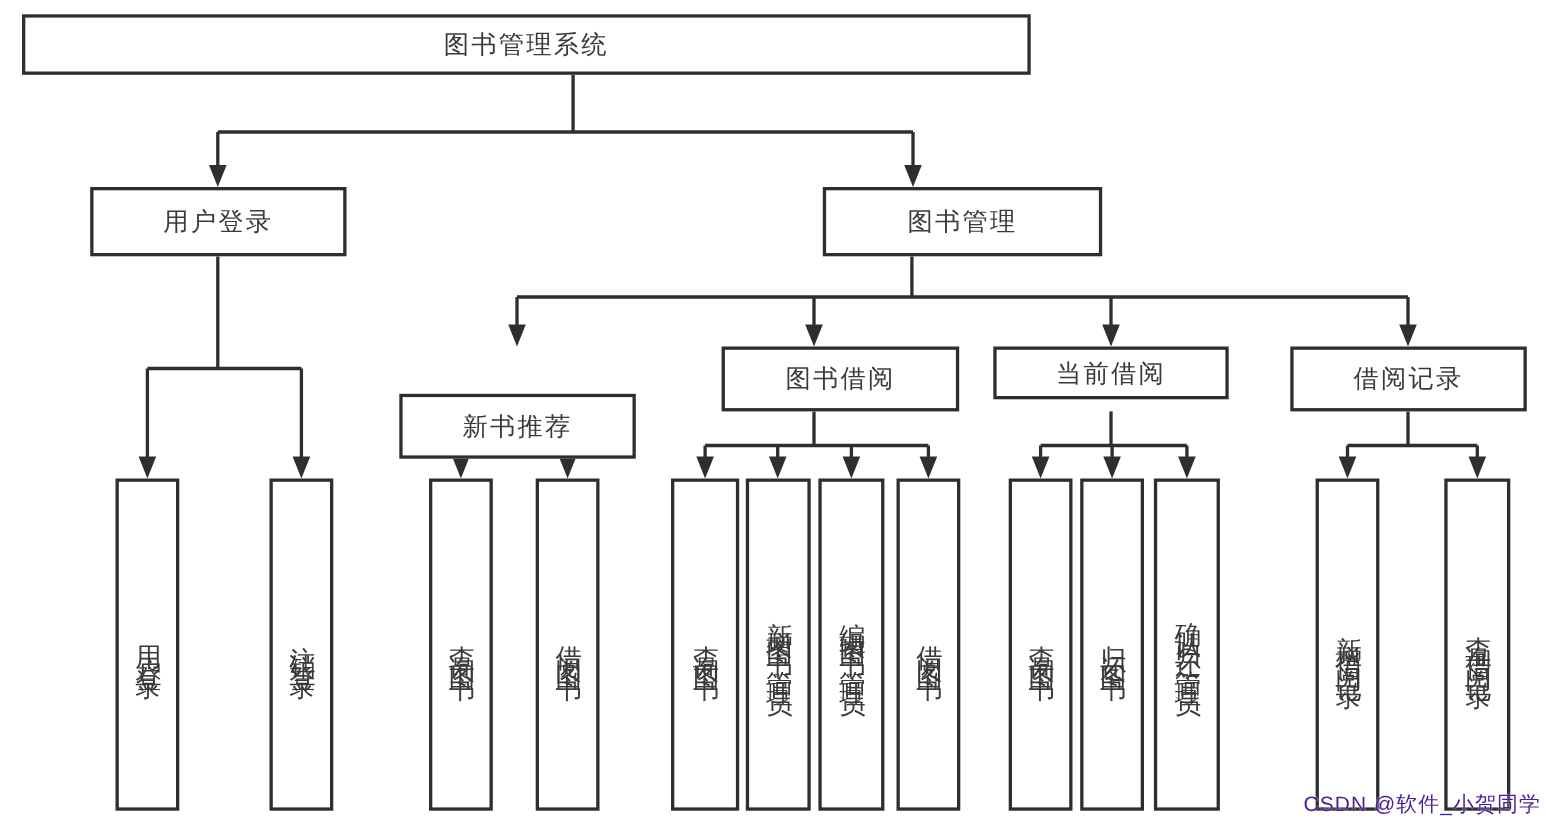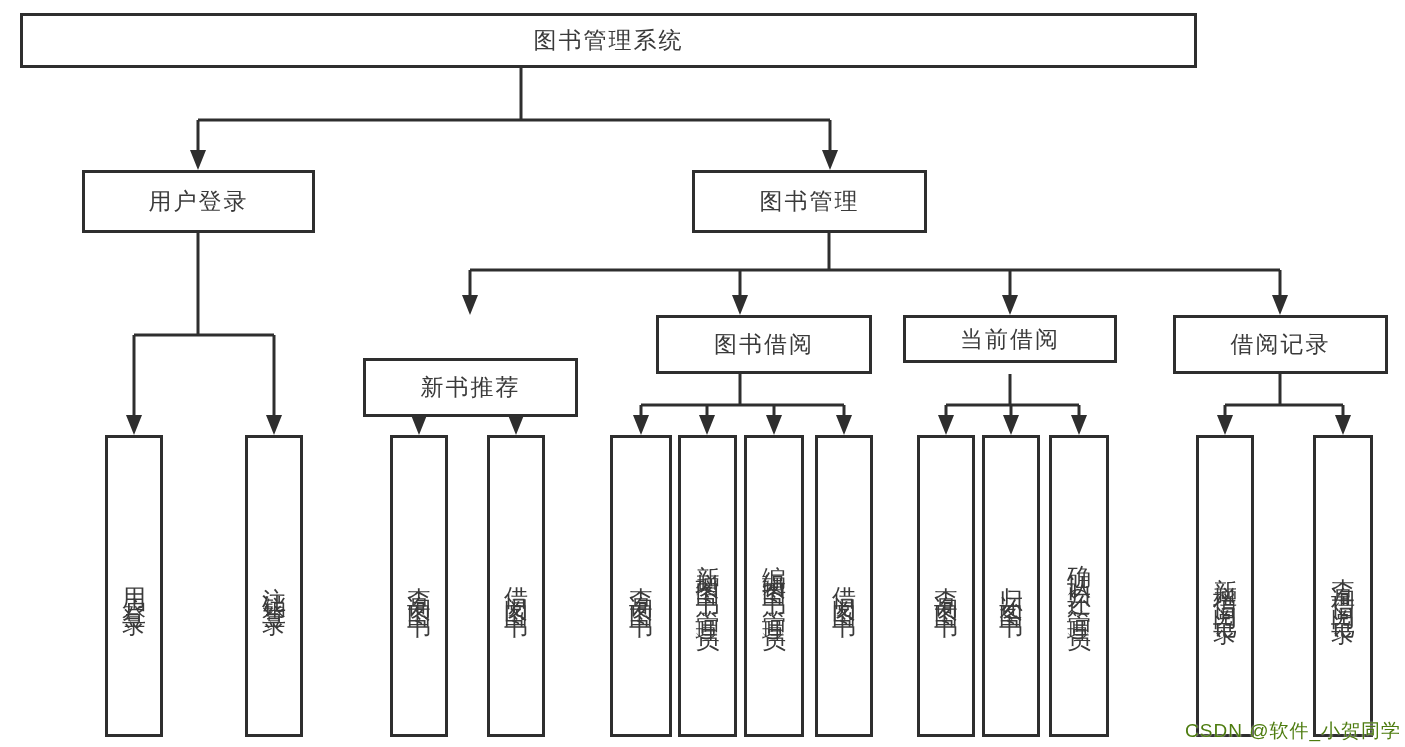--- a/index.html
+++ b/index.html
@@ -44,21 +44,21 @@
     font-size: 24px;
     letter-spacing: 9px;
     line-height: 1;
     color: #3a3a3a;
   }
   .watermark {
     position: absolute;
     right: 4px;
     bottom: 3px;
     font-size: 19px;
-    color: #4d7c0f;
+    color: #4c1d95;
     letter-spacing: 1px;
     white-space: nowrap;
     text-shadow: 0 0 2px #ffffff;
     z-index: 5;
   }
 </style>
 </head>
 <body>
 
 <div id="stage">
@@ -122,28 +122,28 @@
       <polygon points="766,415 782,415 774,435"></polygon>
       <polygon points="836,415 852,415 844,435"></polygon>
       <polygon points="938,415 954,415 946,435"></polygon>
       <polygon points="1003,415 1019,415 1011,435"></polygon>
       <polygon points="1071,415 1087,415 1079,435"></polygon>
       <polygon points="1217,415 1233,415 1225,435"></polygon>
       <polygon points="1335,415 1351,415 1343,435"></polygon>
     </g>
   </svg>
 
-  <div class="node" style="left:20px; top:13px; width:1177px; height:55px;">
+  <div class="node" style="left:20px; top:13px; width:917px; height:55px;">
     <span class="h-label">图书管理系统</span>
   </div>
 
   <div class="node" style="left:82px; top:170px; width:233px; height:63px;">
     <span class="h-label">用户登录</span>
   </div>
-  <div class="node" style="left:692px; top:170px; width:235px; height:63px;">
+  <div class="node" style="left:748px; top:170px; width:254px; height:63px;">
     <span class="h-label">图书管理</span>
   </div>
 
   <div class="node" style="left:363px; top:315px; width:215px; height:59px;margin-top:43px;">
     <span class="h-label">新书推荐</span>
   </div>
   <div class="node" style="left:656px; top:315px; width:216px; height:59px;">
     <span class="h-label">图书借阅</span>
   </div>
   <div class="node" style="left:903px; top:315px; width:214px; height:48px;">

